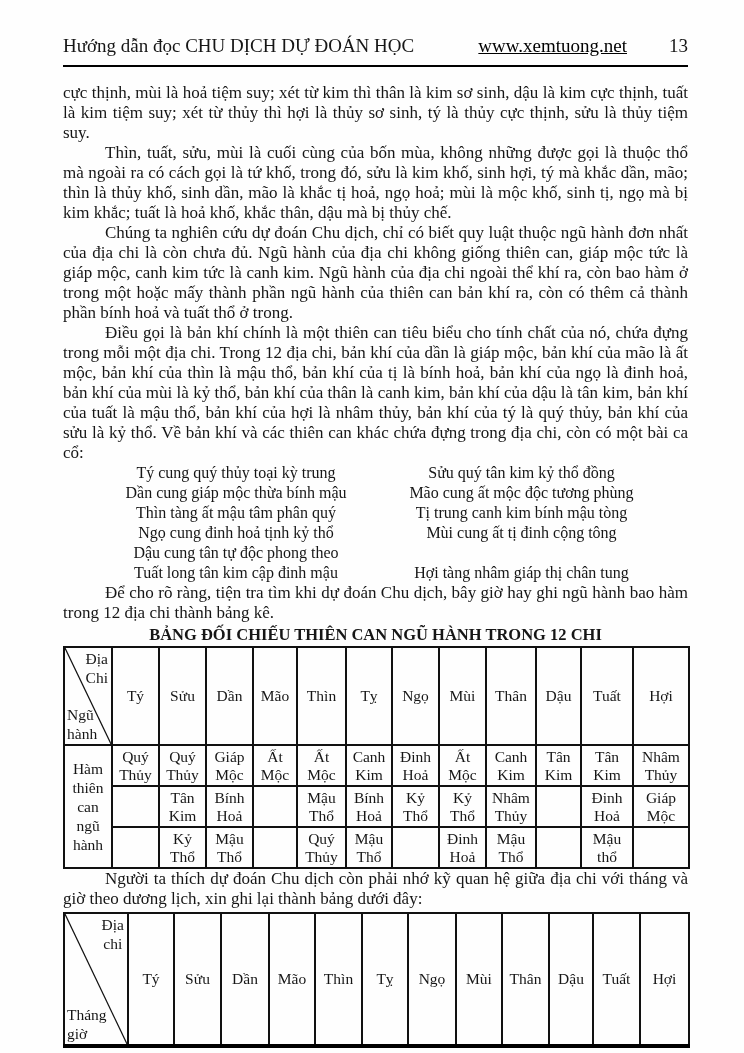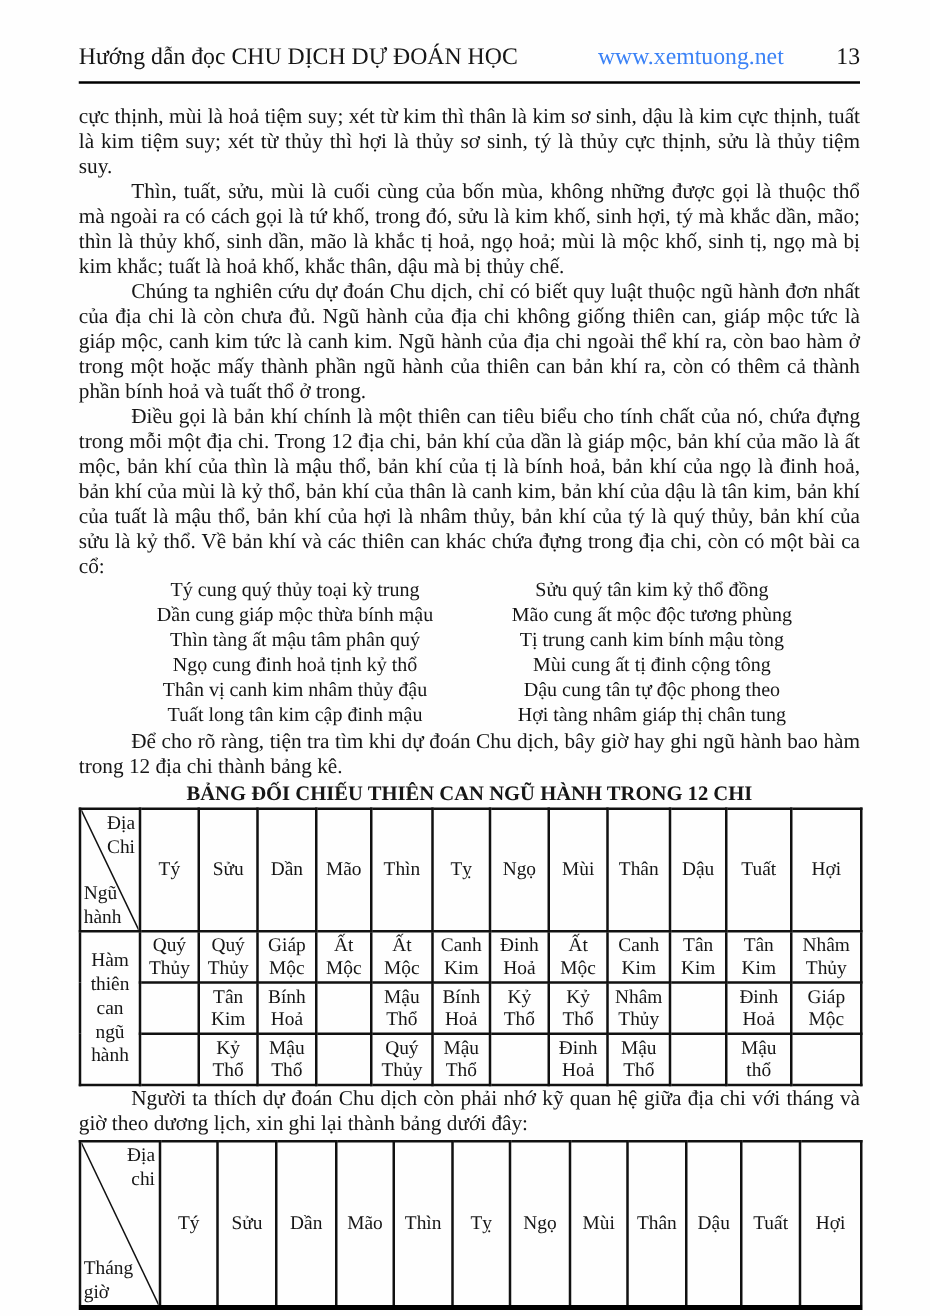--- a/index.html
+++ b/index.html
@@ -8,21 +8,21 @@
     background:#fefefe;
     font-family:"Liberation Serif", serif;
     color:#161616;
     overflow:hidden;
   }
   .page { box-sizing:border-box; width:744px; height:1053px; padding:36px 56px 0 63px; }
 
   
   .hdr { display:flex; justify-content:space-between; align-items:baseline; font-size:19px; line-height:20px; }
   .hdr-right { display:flex; align-items:baseline; gap:42px; }
-  .hdr-link { color:#3b82f6; cursor:pointer; }
+  .hdr-link { color:#000000; text-decoration:underline; cursor:pointer; }
   .hdr-rule { border-bottom:2px solid #000; margin-top:9px; margin-bottom:16px; }
 
   
   p { margin:0; font-size:17px; line-height:20px; text-align:justify; text-indent:42px; }
   p.first { text-indent:0; }
 
   
   .verse { margin-left:54px; font-size:16px; line-height:20px; }
   .verse-row { display:grid; grid-template-columns:238px 1fr;text-align:center; }
 
@@ -37,21 +37,21 @@
     white-space:pre-line;
     overflow:hidden;
   }
   .t1 { margin-top:1px; }
   .t1 .hrow td { height:96px; }
   .t1 .brow td { height:39px; }
   .rowlabel { line-height:19px; }
 
   .corner { position:relative; padding:0; }
   .diag { position:absolute; left:0; top:0; width:100%; height:100%; display:block; }
-  .c-top { position:absolute; top:1px; right:3px; text-align:right; line-height:19px;margin-left:40px; }
+  .c-top { position:absolute; top:1px; right:3px; line-height:19px;margin-left:40px; }
   .c-bottom { position:absolute; bottom:1px; left:2px; text-align:left; line-height:19px; }
 
   .t2 { margin-top:3px; border-bottom:4px solid #000; }
   .t2 .hrow td { height:130px; }
 </style>
 </head>
 <body>
 
 <div class="page">
 
@@ -80,21 +80,20 @@
     </div>
     <div class="verse-row">
       <span>Thìn tàng ất mậu tâm phân quý</span>
         <span>Tị trung canh kim bính mậu tòng</span>
     </div>
     <div class="verse-row">
       <span>Ngọ cung đinh hoả tịnh kỷ thổ</span>
         <span>Mùi cung ất tị đinh cộng tông</span>
     </div>
     <div class="verse-row">
-      <span>Thân vị canh kim nhâm thủy đậu</span>
         <span>Dậu cung tân tự độc phong theo</span>
     </div>
     <div class="verse-row">
       <span>Tuất long tân kim cập đinh mậu</span>
         <span>Hợi tàng nhâm giáp thị chân tung</span>
     </div>
   </div>
 
   <p>Để cho rõ ràng, tiện tra tìm khi dự đoán Chu dịch, bây giờ hay ghi ngũ hành bao hàm trong 12 địa chi thành bảng kê.</p>
 

